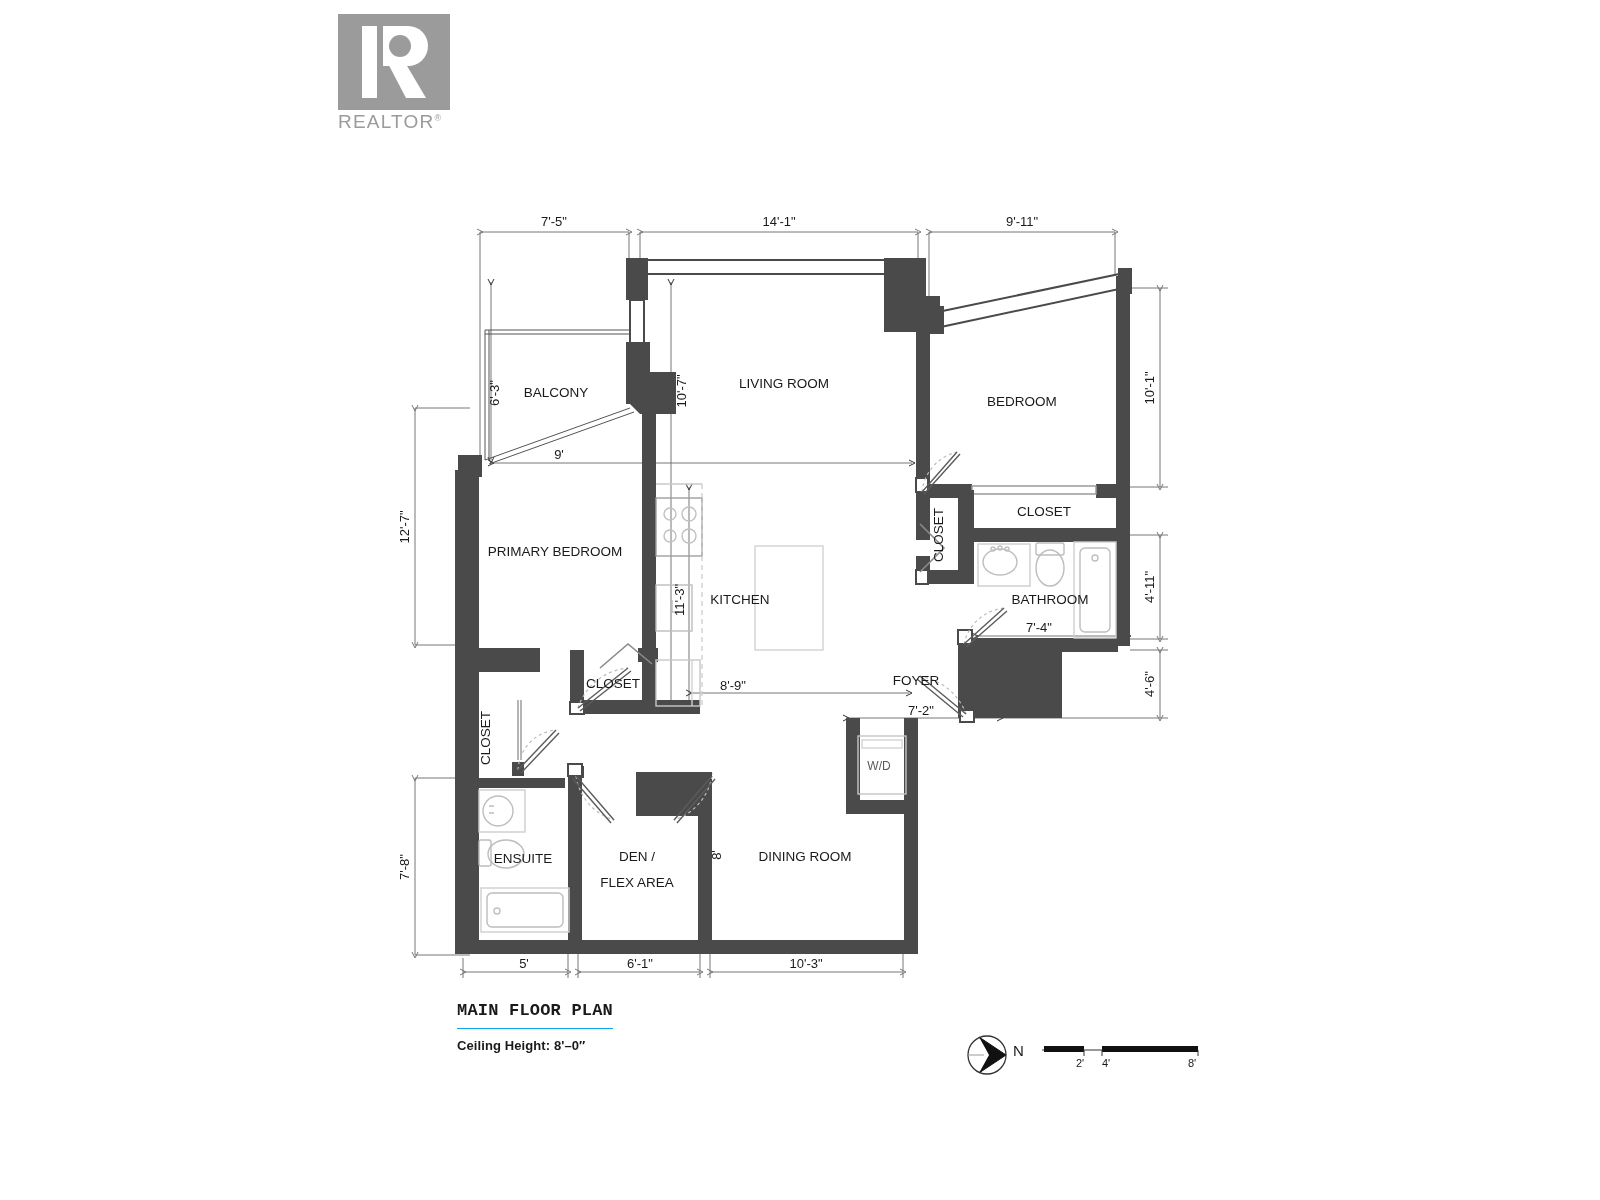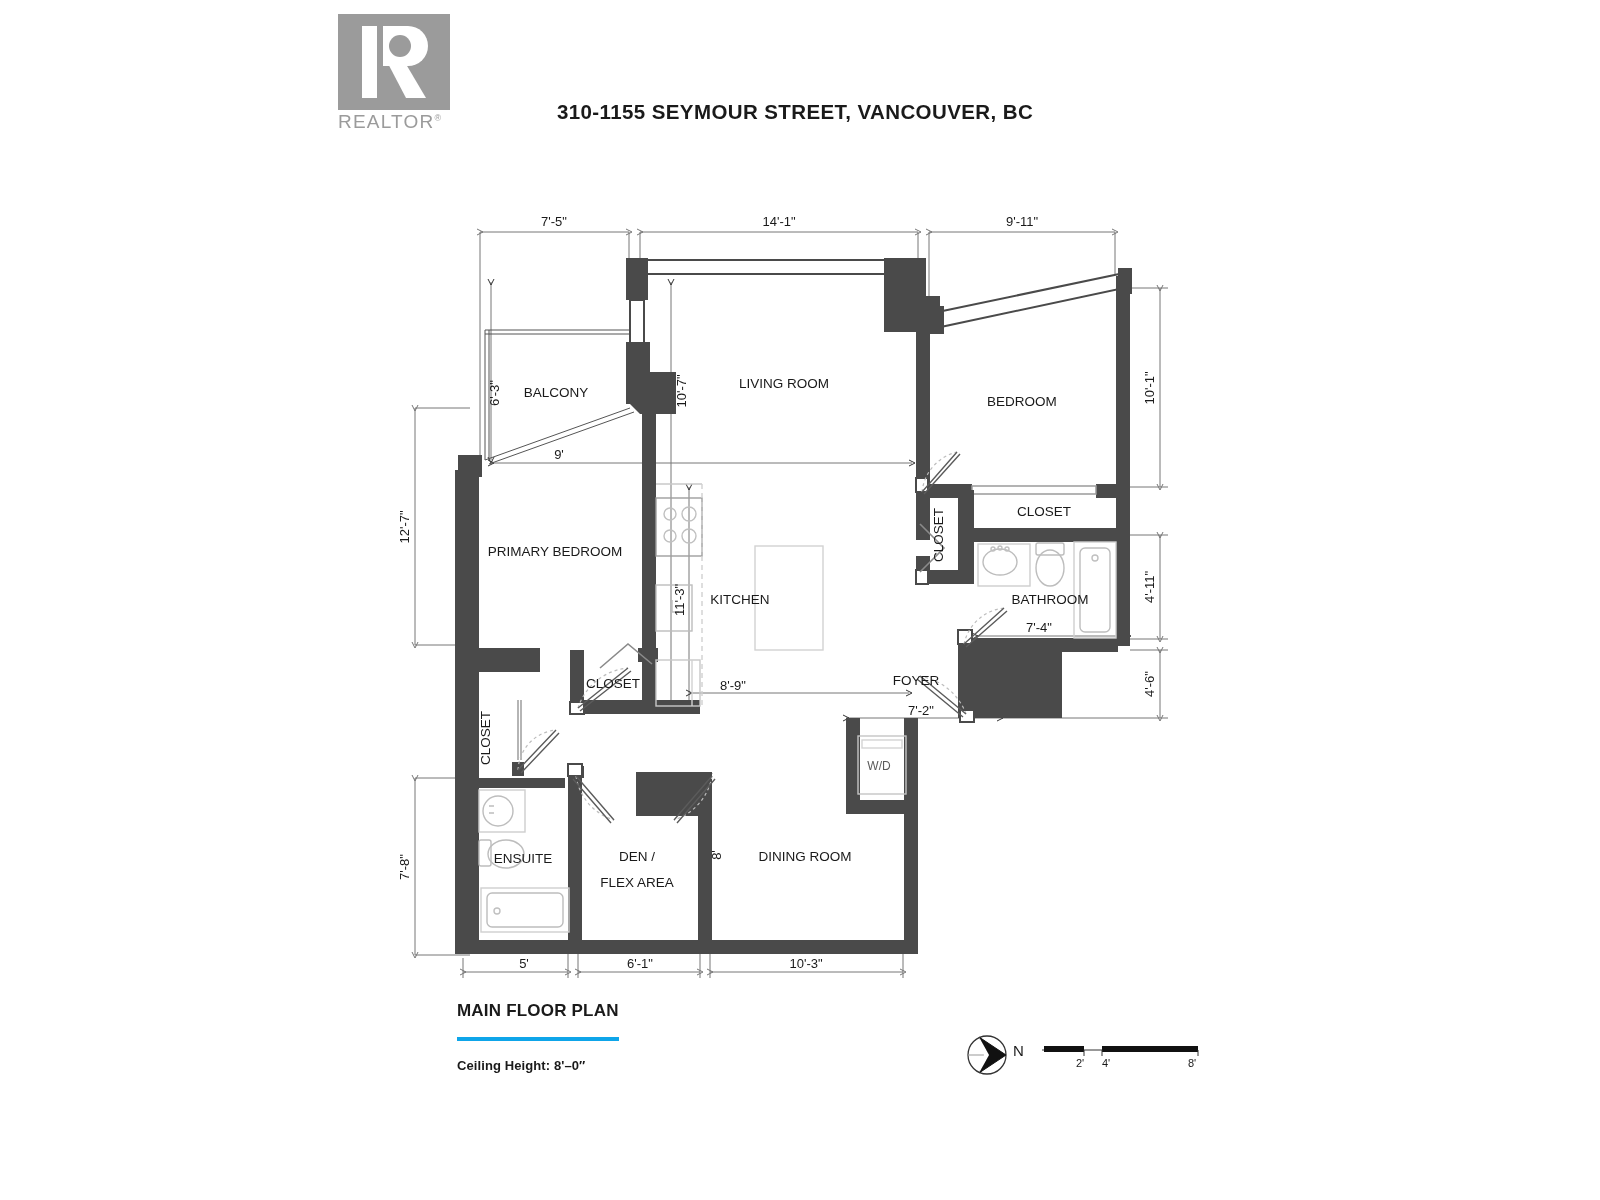--- a/index.html
+++ b/index.html
@@ -20,23 +20,23 @@
   #summary{position:absolute;left:500px;top:146px;width:600px;font-size:15.5px;font-weight:bold;}
   #summary .row{display:flex;}
   #summary .lab{width:205px;}
   #summary .val{width:100px;text-align:right;}
 
   
   #plan{position:absolute;left:0;top:0;width:1600px;height:1200px;}
 
   
   #footer-label{position:absolute;left:457px;top:1001px;}
-  #mfp{font-size:17px;font-weight:bold;border-bottom:4px solid #0ea5e9;
-       display:inline-block;padding-bottom:16px;letter-spacing:.2px;}
-  #ceiling{font-size:13px;font-weight:bold;margin-top:17px;letter-spacing:.1px;}
+  #mfp{font-size:17px;font-weight:bold;border-bottom:1px solid #0ea5e9;
+       display:inline-block;padding-bottom:8px;letter-spacing:.2px;font-family:Liberation Mono, monospace;}
+  #ceiling{font-size:13px;font-weight:bold;margin-top:9px;letter-spacing:.1px;}
 
   #compass{position:absolute;left:966px;top:1032px;width:46px;height:46px;}
   #north-label{position:absolute;left:1013px;top:1042px;font-size:15px;}
 
   #scalebar{position:absolute;left:1040px;top:1040px;width:160px;height:46px;}
 </style>
 </head>
 <body>
 
 <div id="header">
@@ -46,21 +46,20 @@
       <svg width="112" height="96" viewBox="0 0 112 96">
         <rect x="24" y="12" width="15" height="72" fill="#ffffff"></rect>
         <path d="M45 12 H70 a20 20 0 0 1 0 40 H45 Z" fill="#ffffff"></path>
         <path d="M45 40 H62 L88 84 H68 Z" fill="#ffffff"></path>
         <circle cx="62" cy="32" r="11" fill="#9b9b9b"></circle>
       </svg>
     </div>
     <div id="realtor-word"><span>REALTOR</span><sup>®</sup></div>
   </div>
 
-  <div id="title">310-1155 SEYMOUR STREET, VANCOUVER, BC</div>
 
   <div id="summary">
   </div>
 </div>
 
 <svg id="plan" viewBox="0 0 1600 1200">
 
   <defs>
     <marker id="ar" markerWidth="10" markerHeight="10" refX="5" refY="5" orient="auto">
       <path d="M2,2 L8,5 L2,8" fill="none" stroke="#777" stroke-width="1"></path>

